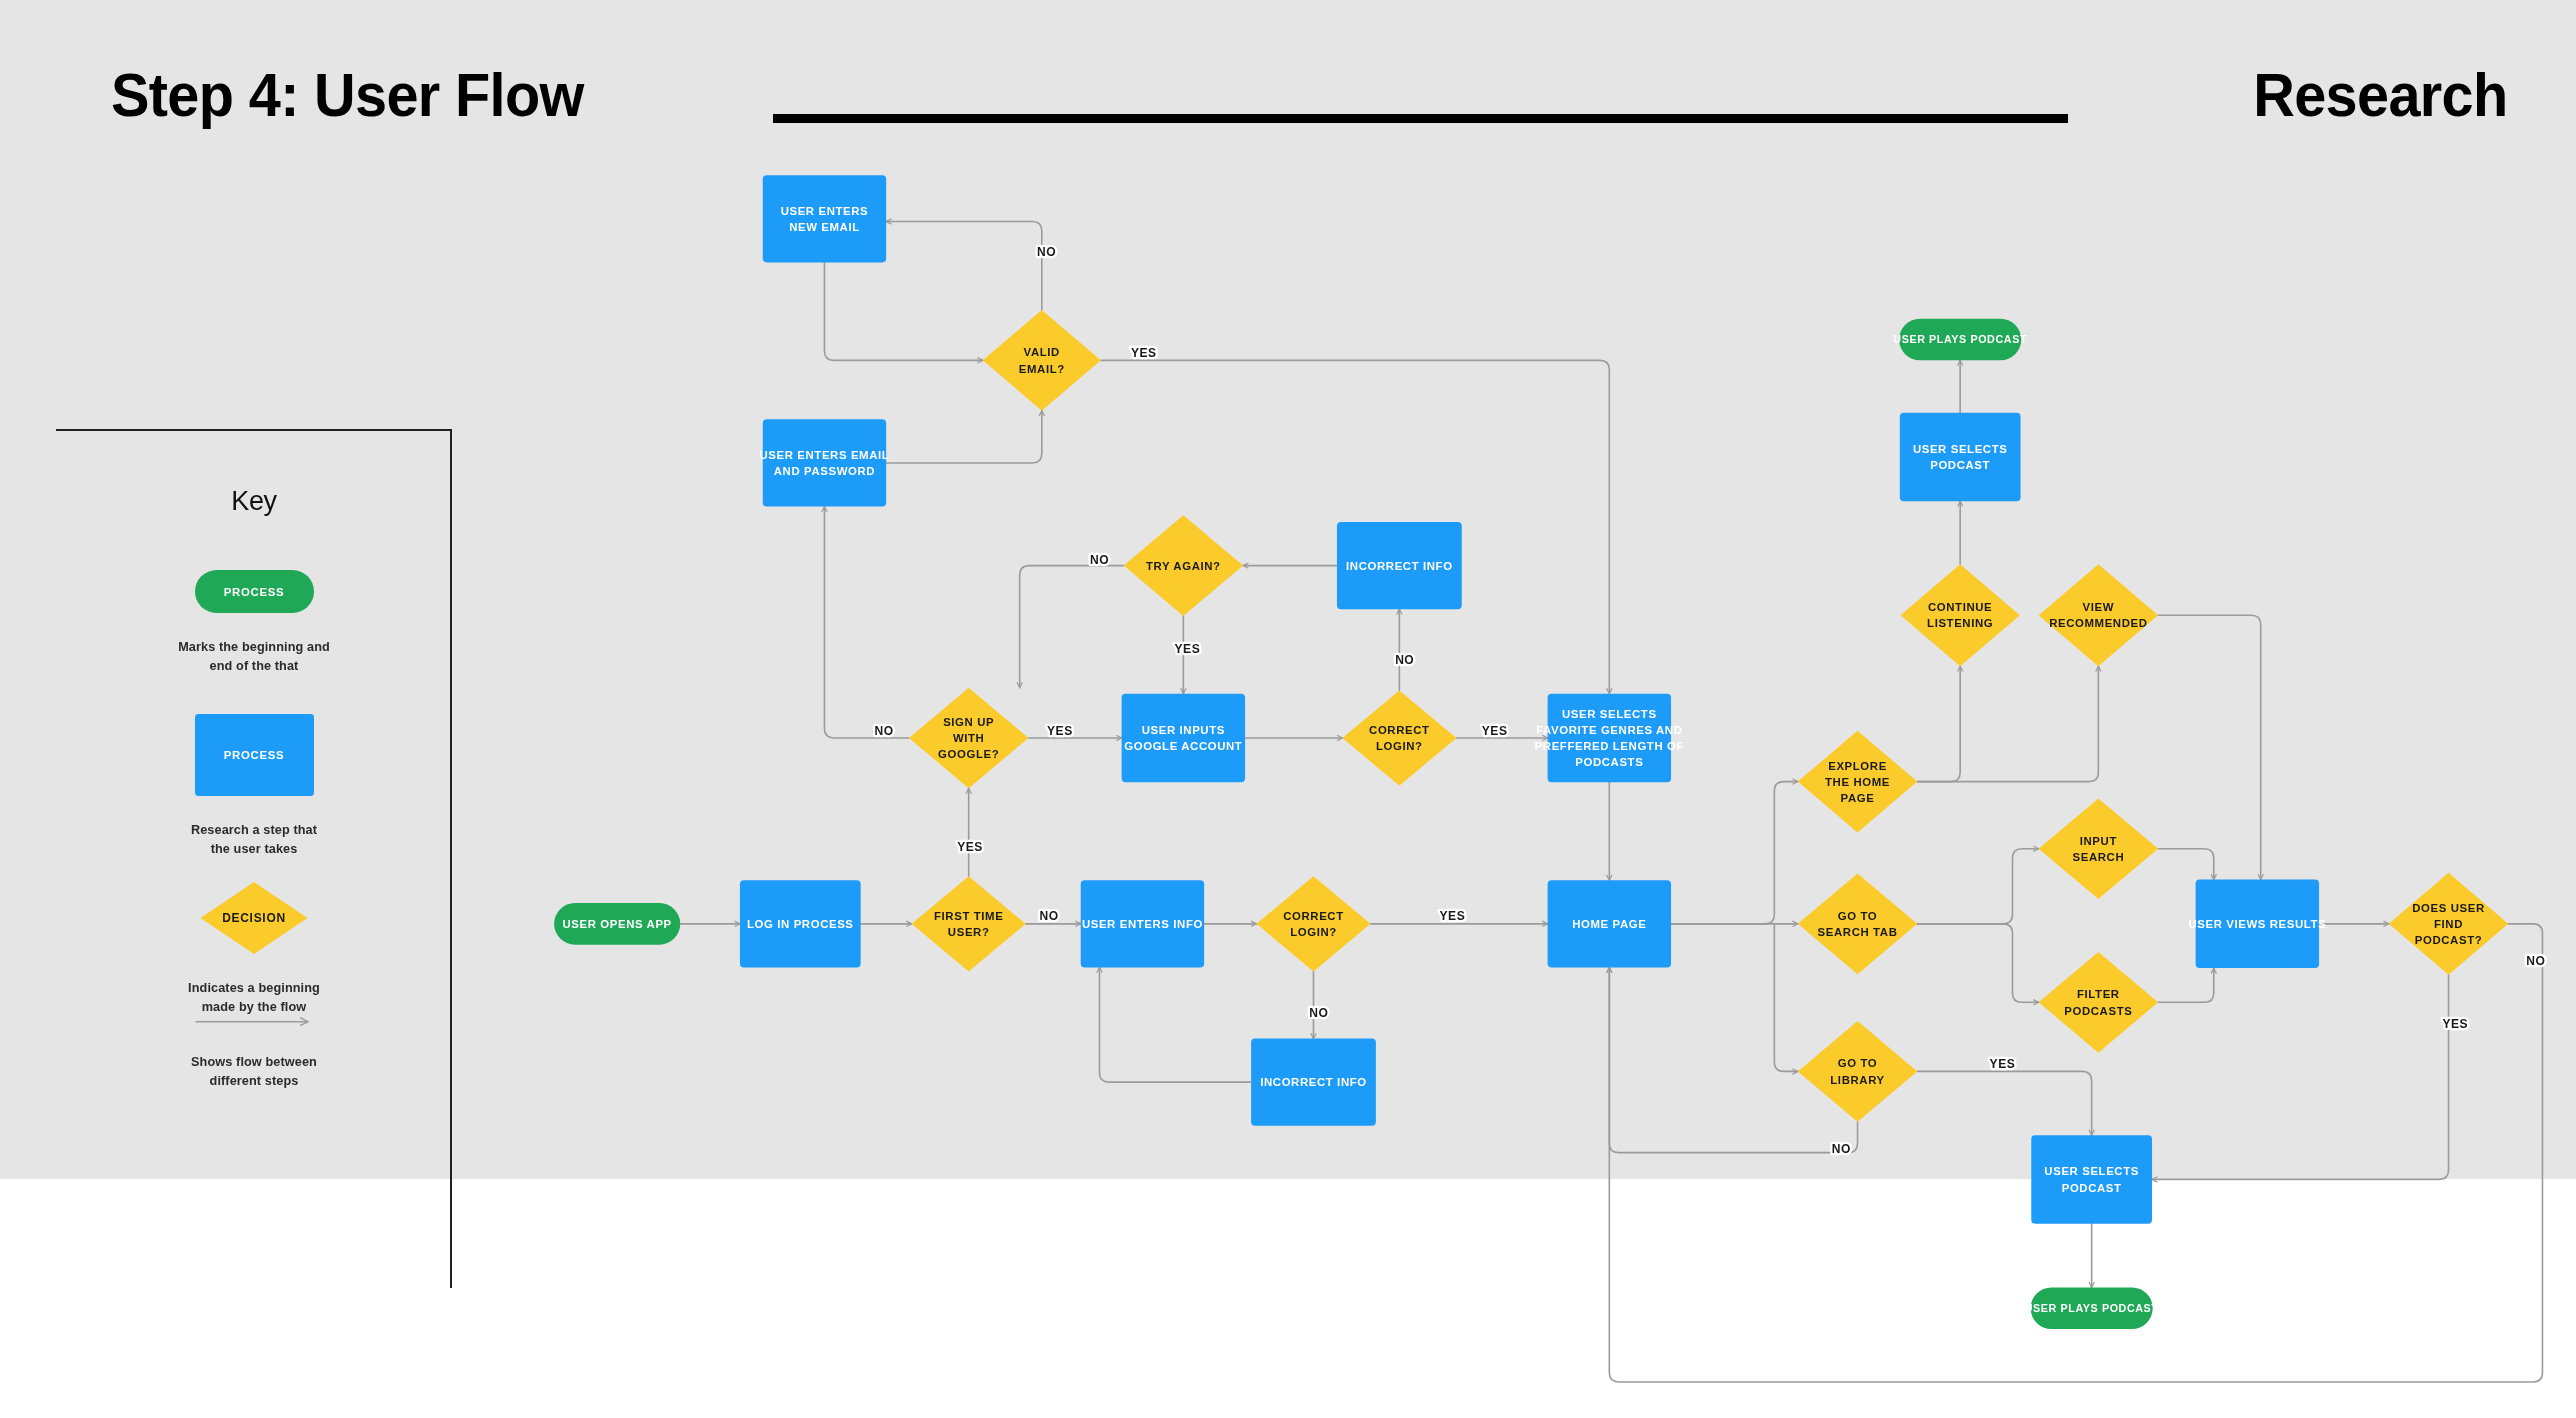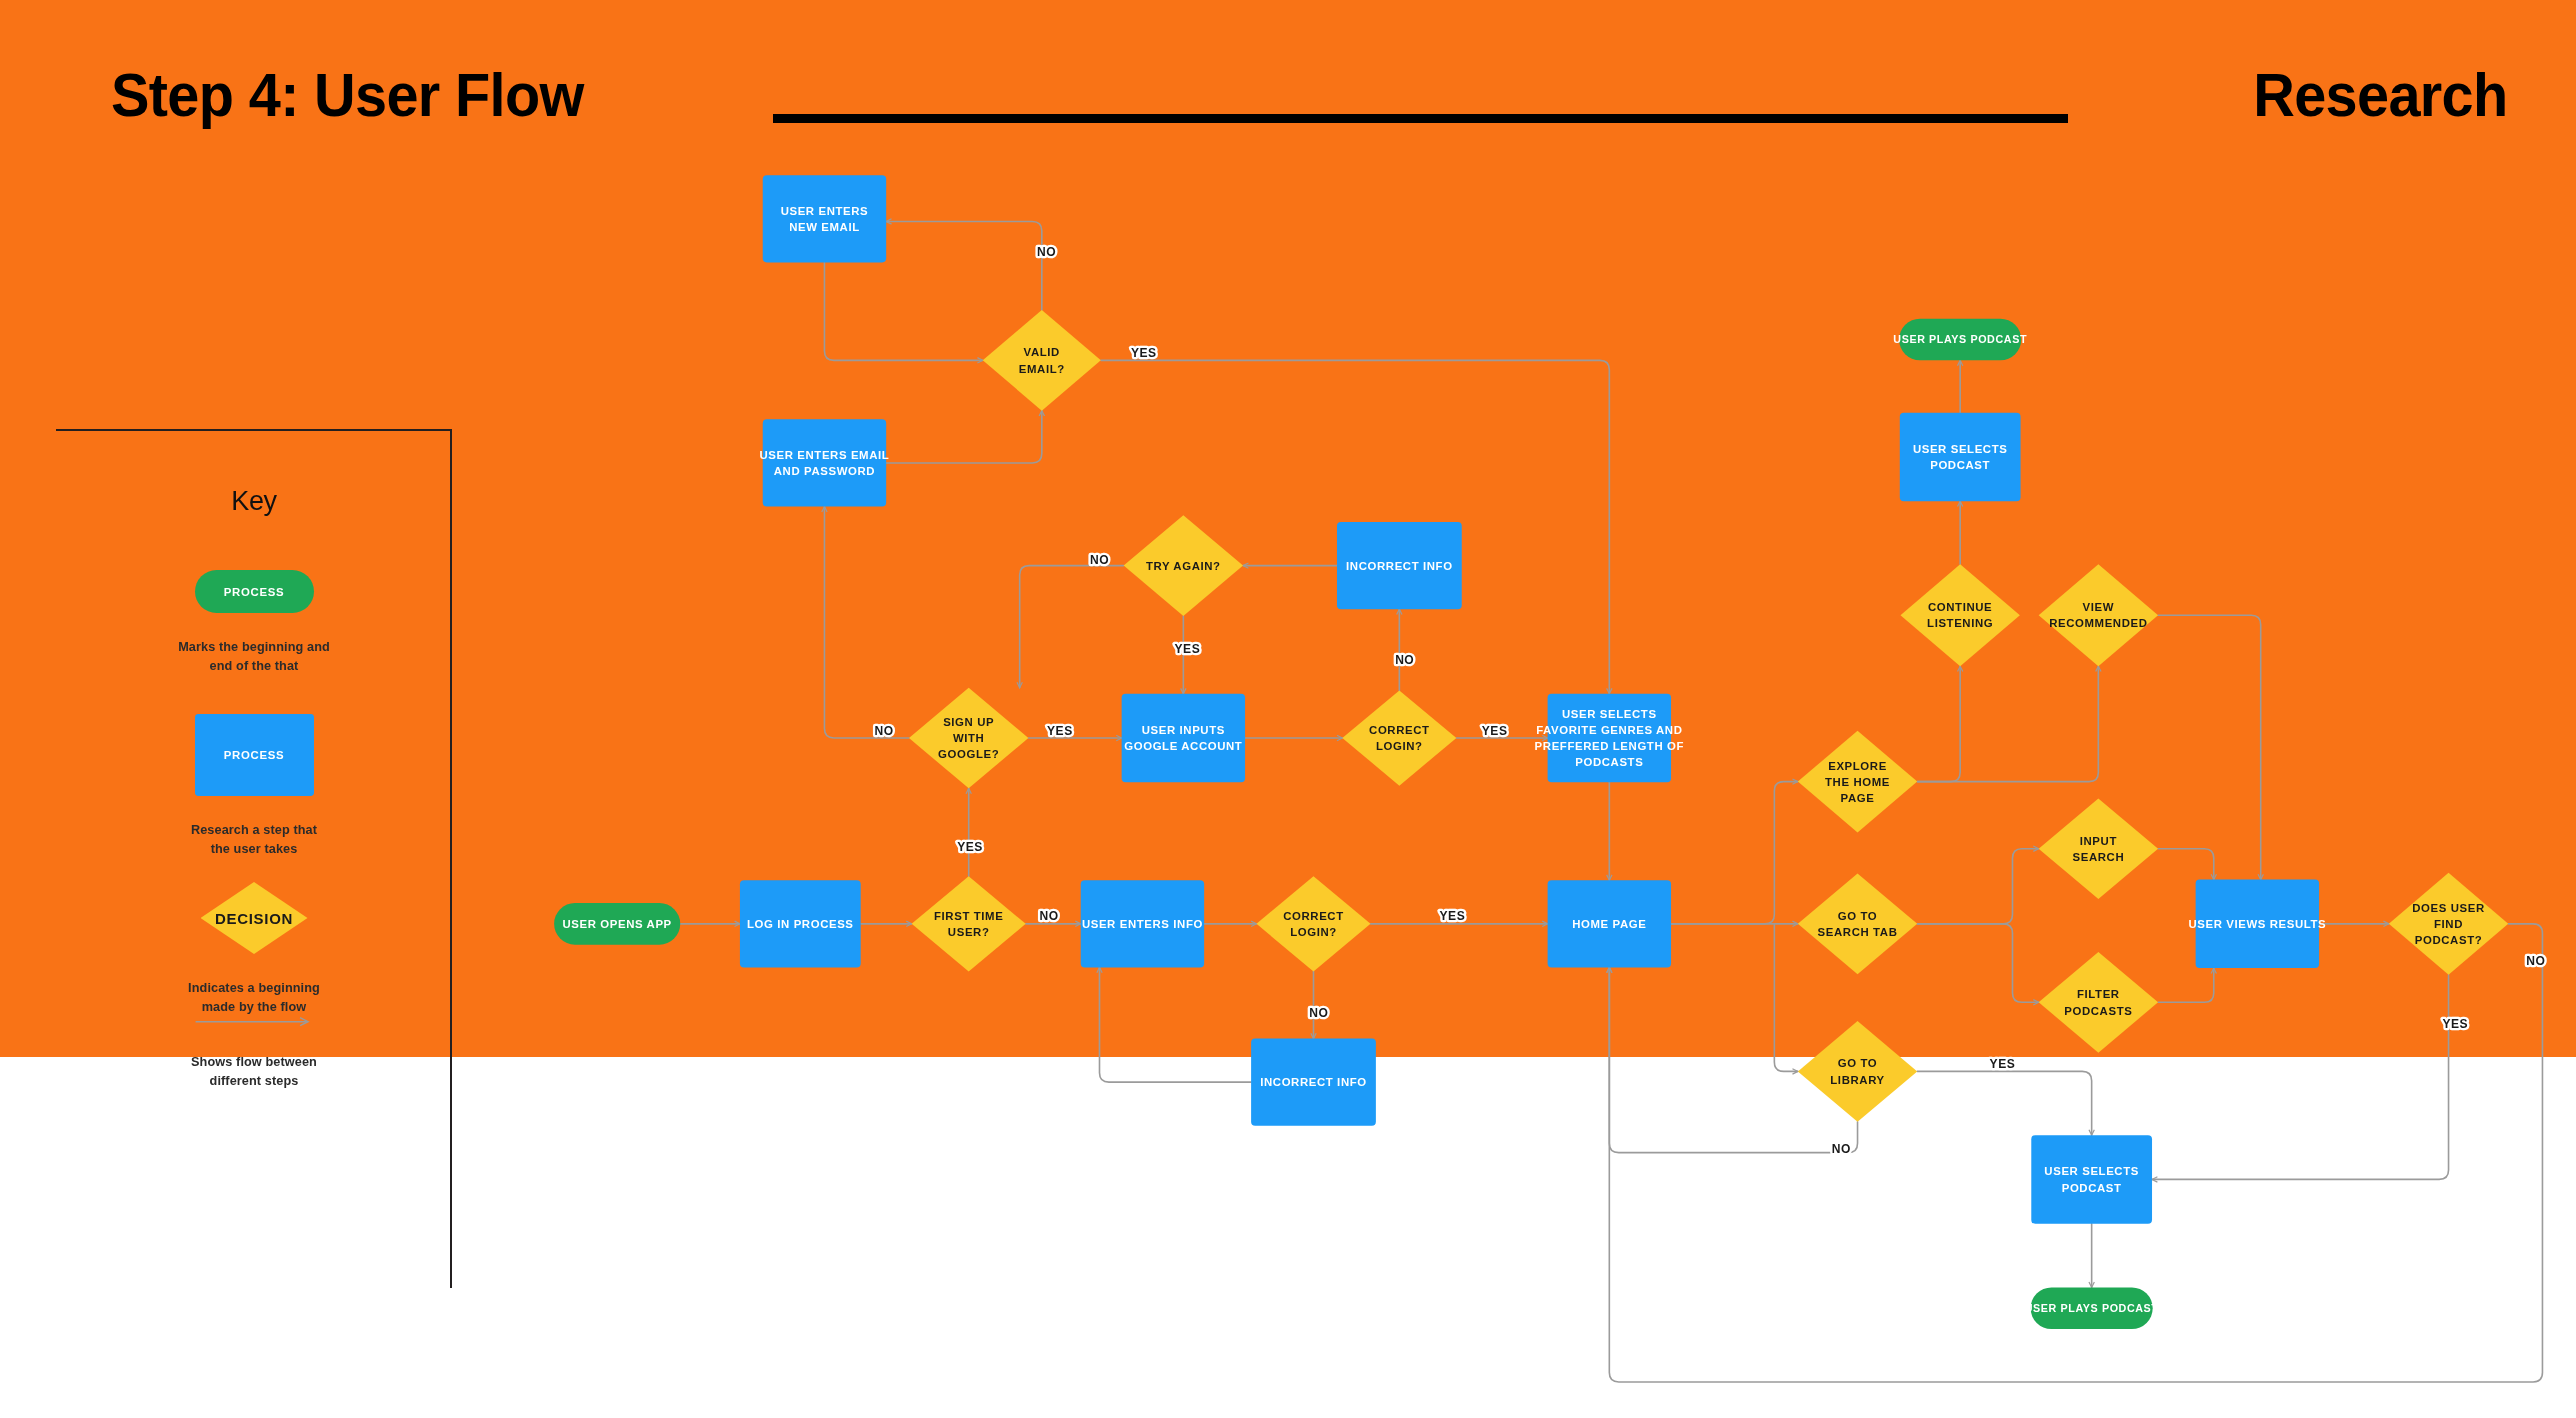--- a/index.html
+++ b/index.html
@@ -3,21 +3,21 @@
 <meta charset="utf-8">
 <title>Step 4: User Flow — Research</title>
 <style>
   html,body{margin:0;padding:0;background:#ffffff;}
   body{
     width:2576px;height:1419px;overflow:hidden;
     font-family:"Liberation Sans","DejaVu Sans",sans-serif;
     color:#111111;
     -webkit-font-smoothing:antialiased;
   }
-  #page{position:relative;width:2576px;height:1057px;background:#f97316;}
+  #page{position:relative;width:2576px;height:1179px;background:#e5e5e5;}
 
   
   .header{position:absolute;left:0;top:0;width:2576px;height:161px;}
   .header-title{
     position:absolute;left:111px;top:64px;
     font-size:62px;line-height:62px;font-weight:700;
     letter-spacing:-0.7px;
     transform:scaleX(0.93);transform-origin:left center;
     white-space:nowrap;color:#000;
   }
@@ -58,21 +58,21 @@
   }
   .shape-decision{
     width:107px;height:72px;position:relative;
     display:flex;align-items:center;justify-content:center;
   }
   .shape-decision .dia{
     position:absolute;left:0;top:0;width:100%;height:100%;
     background:#fbcb2b;
     clip-path:polygon(50% 0,100% 50%,50% 100%,0 50%);
   }
-  .shape-decision span{position:relative;font-size:15px;font-weight:700;letter-spacing:0.7px;color:#1a1a1a;}
+  .shape-decision span{position:relative;font-size:12px;font-weight:700;letter-spacing:0.7px;color:#1a1a1a;}
   .key-arrow{width:121px;height:13.4px;position:relative;}
 
   
   #flow{position:absolute;left:0;top:0;width:2576px;height:1419px;}
   .edge-label{
     font-family:"Liberation Sans","DejaVu Sans",sans-serif;
     font-size:18px;font-weight:700;letter-spacing:0.8px;fill:#1a1a1a;
   }
 </style>
 </head>

